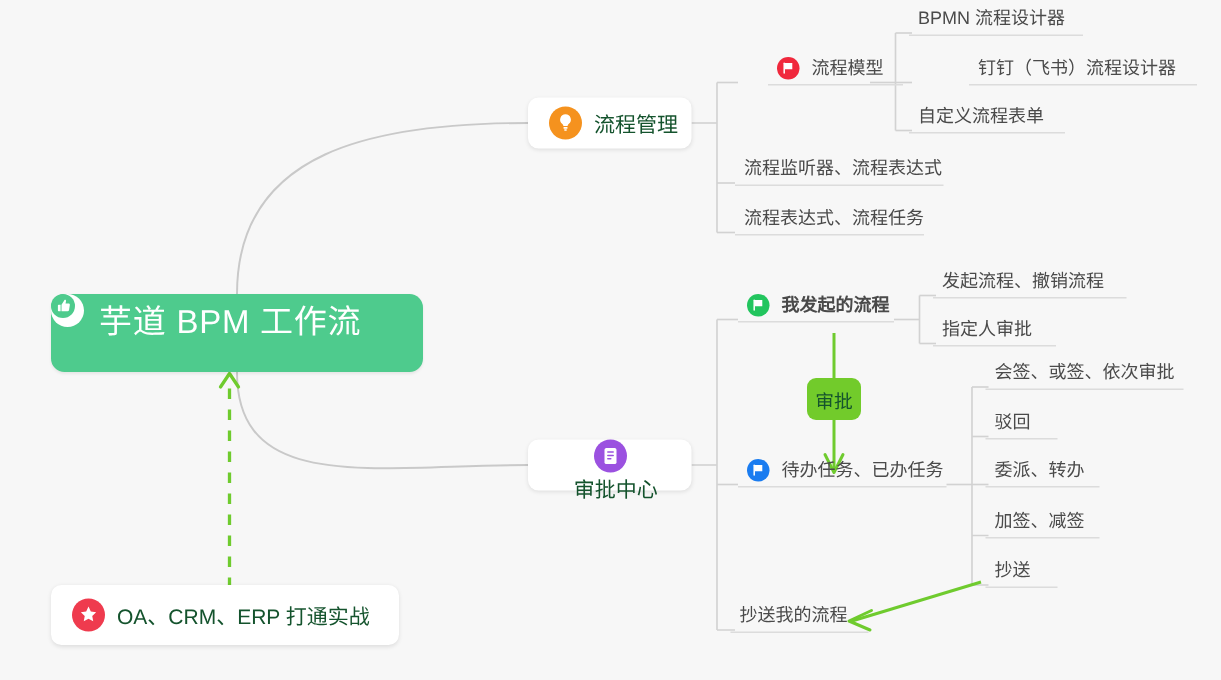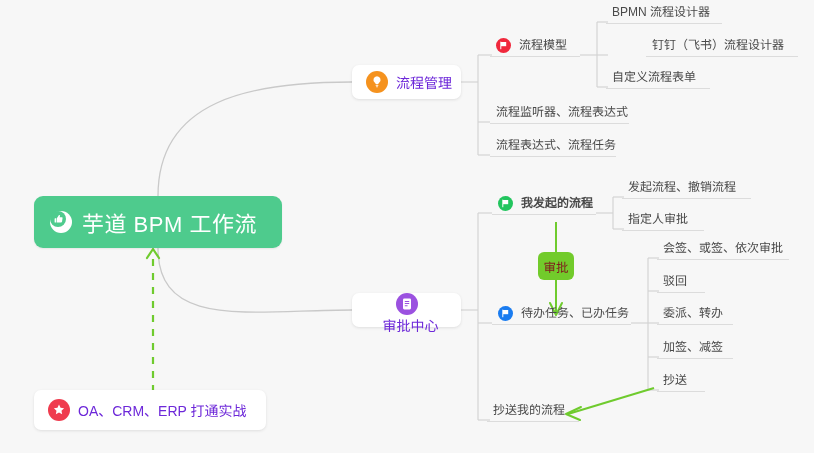--- a/index.html
+++ b/index.html
@@ -15,22 +15,21 @@
   svg.wires{position:absolute;left:0;top:0;width:814px;height:453px;pointer-events:none;}
 
   
   .root-node{
     position:absolute;
     left:34px;top:196px;
     width:248px;height:52px;
     background:#4ECB8D;
     border-radius:9px;
     box-sizing:border-box;
-    display:flex;align-items:center;
-    padding-left:16px;
+    display:flex;
     box-shadow:0 1px 2px rgba(0,0,0,.07);
   }
   .root-label{
     color:#ffffff;
     font-size:22px;
     letter-spacing:.5px;
     margin-left:10px;
     white-space:nowrap;
   }
 
@@ -39,21 +38,21 @@
     position:absolute;
     background:#ffffff;
     border-radius:7px;
     box-sizing:border-box;
     display:flex;align-items:center;
     padding:0 14px;
     box-shadow:0 1px 3px rgba(0,0,0,.10);
     white-space:nowrap;
   }
   .card .card-label{
-    font-size:14px;color:#6d28d9;margin-left:8px;
+    font-size:14px;color:#14532d;margin-left:8px;
   }
 
   
   .leaf{
     position:absolute;
     display:flex;align-items:flex-end;
     white-space:nowrap;
     box-sizing:border-box;
     border-bottom:1px solid #dcdcdc;
     padding:0 6px 3px 6px;
@@ -88,21 +87,21 @@
   
   .approve-chip{
     position:absolute;
     left:538px;top:252px;
     width:36px;height:28px;
     background:#72CB2B;
     border-radius:6px;
     display:flex;align-items:center;justify-content:center;
   }
   .approve-chip span{
-    color:#7f1d1d;font-size:12.5px;white-space:nowrap;
+    color:#14532d;font-size:12.5px;white-space:nowrap;
   }
 </style>
 </head>
 <body>
 
 <div id="stage">
 
   <svg class="wires" viewBox="0 0 814 453">
     <g fill="none" stroke="#c9c9c9" stroke-width="1.3">
 
@@ -184,21 +183,21 @@
     <span class="ico ico-lg ico-orange">
       <svg width="22" height="22" viewBox="0 0 22 22">
         <path d="M11 5.2a3.6 3.6 0 0 0-2.1 6.5c.45.35.7.8.7 1.3h2.8c0-.5.25-.95.7-1.3A3.6 3.6 0 0 0 11 5.2z" fill="#ffffff"></path>
         <rect x="9.6" y="13.7" width="2.8" height="1.1" rx=".5" fill="#ffffff"></rect>
         <rect x="10.1" y="15.2" width="1.8" height="1" rx=".5" fill="#ffffff"></rect>
       </svg>
     </span>
     <span class="card-label">流程管理</span>
   </div>
 
-  <div class="leaf has-icon" style="left:490px;top:39px;width:90px;height:18px;">
+  <div class="leaf has-icon" style="left:512px;top:39px;width:90px;height:18px;">
     <span class="ico ico-sm ico-redflag">
       <svg width="15" height="15" viewBox="0 0 15 15">
         <path d="M5 4h5.2v4.2H5z" fill="#ffffff"></path>
         <rect x="4.3" y="3.6" width="1" height="7.6" rx=".5" fill="#ffffff"></rect>
       </svg>
     </span>
     <span class="leaf-label">流程模型</span>
   </div>
 
   <div class="leaf" style="left:490px;top:106px;width:139px;height:18px;">

